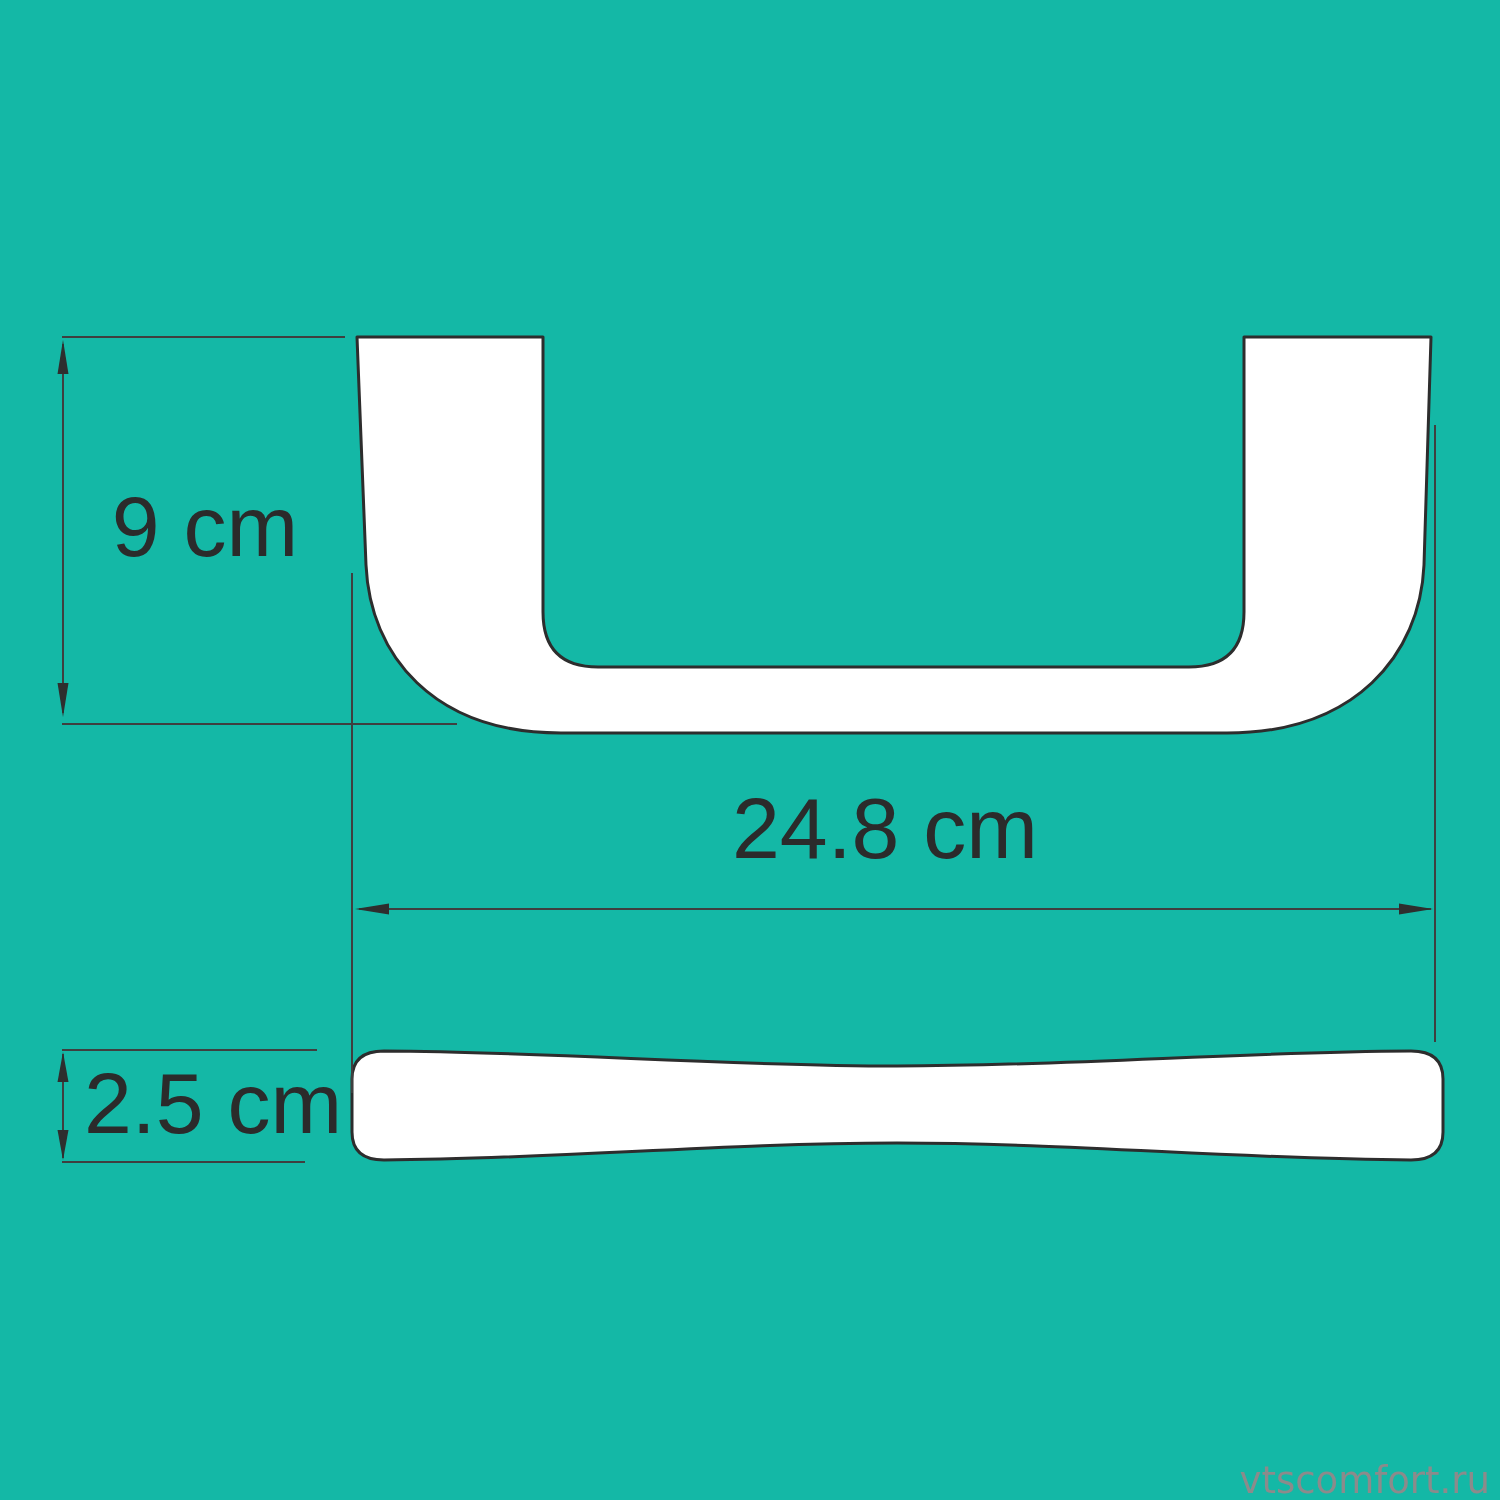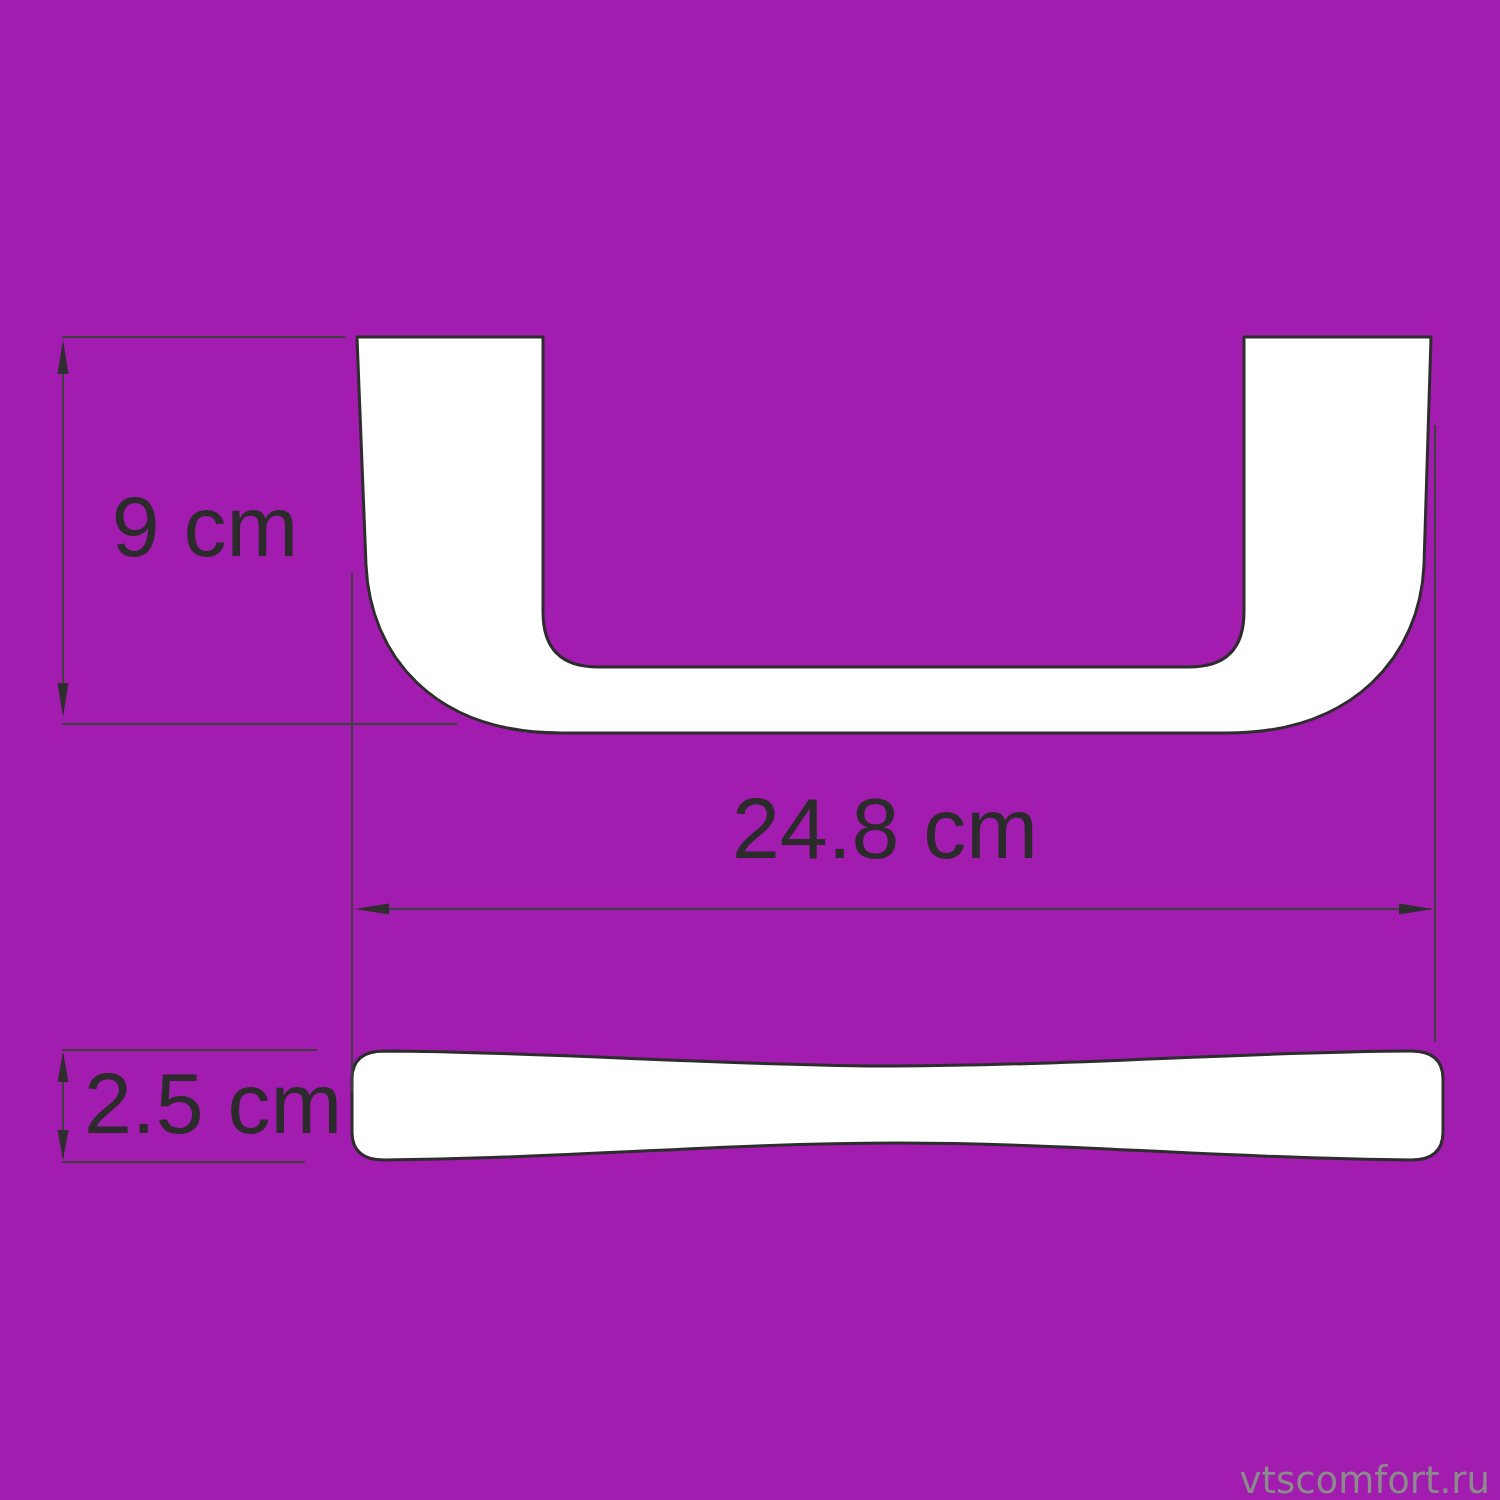--- a/index.html
+++ b/index.html
@@ -4,21 +4,21 @@
 <style>
   html, body {
     margin: 0;
     padding: 0;
     background: #ffffff;
   }
   .canvas {
     position: relative;
     width: 1500px;
     height: 1500px;
-    background: #a21caf;
+    background: #14b8a6;
     overflow: hidden;
   }
   svg { display: block; }
 
   .outline {
     fill: #ffffff;
     stroke-width: 3;
     stroke-linejoin: round;
   }
   .dim-line, .ext-line {

